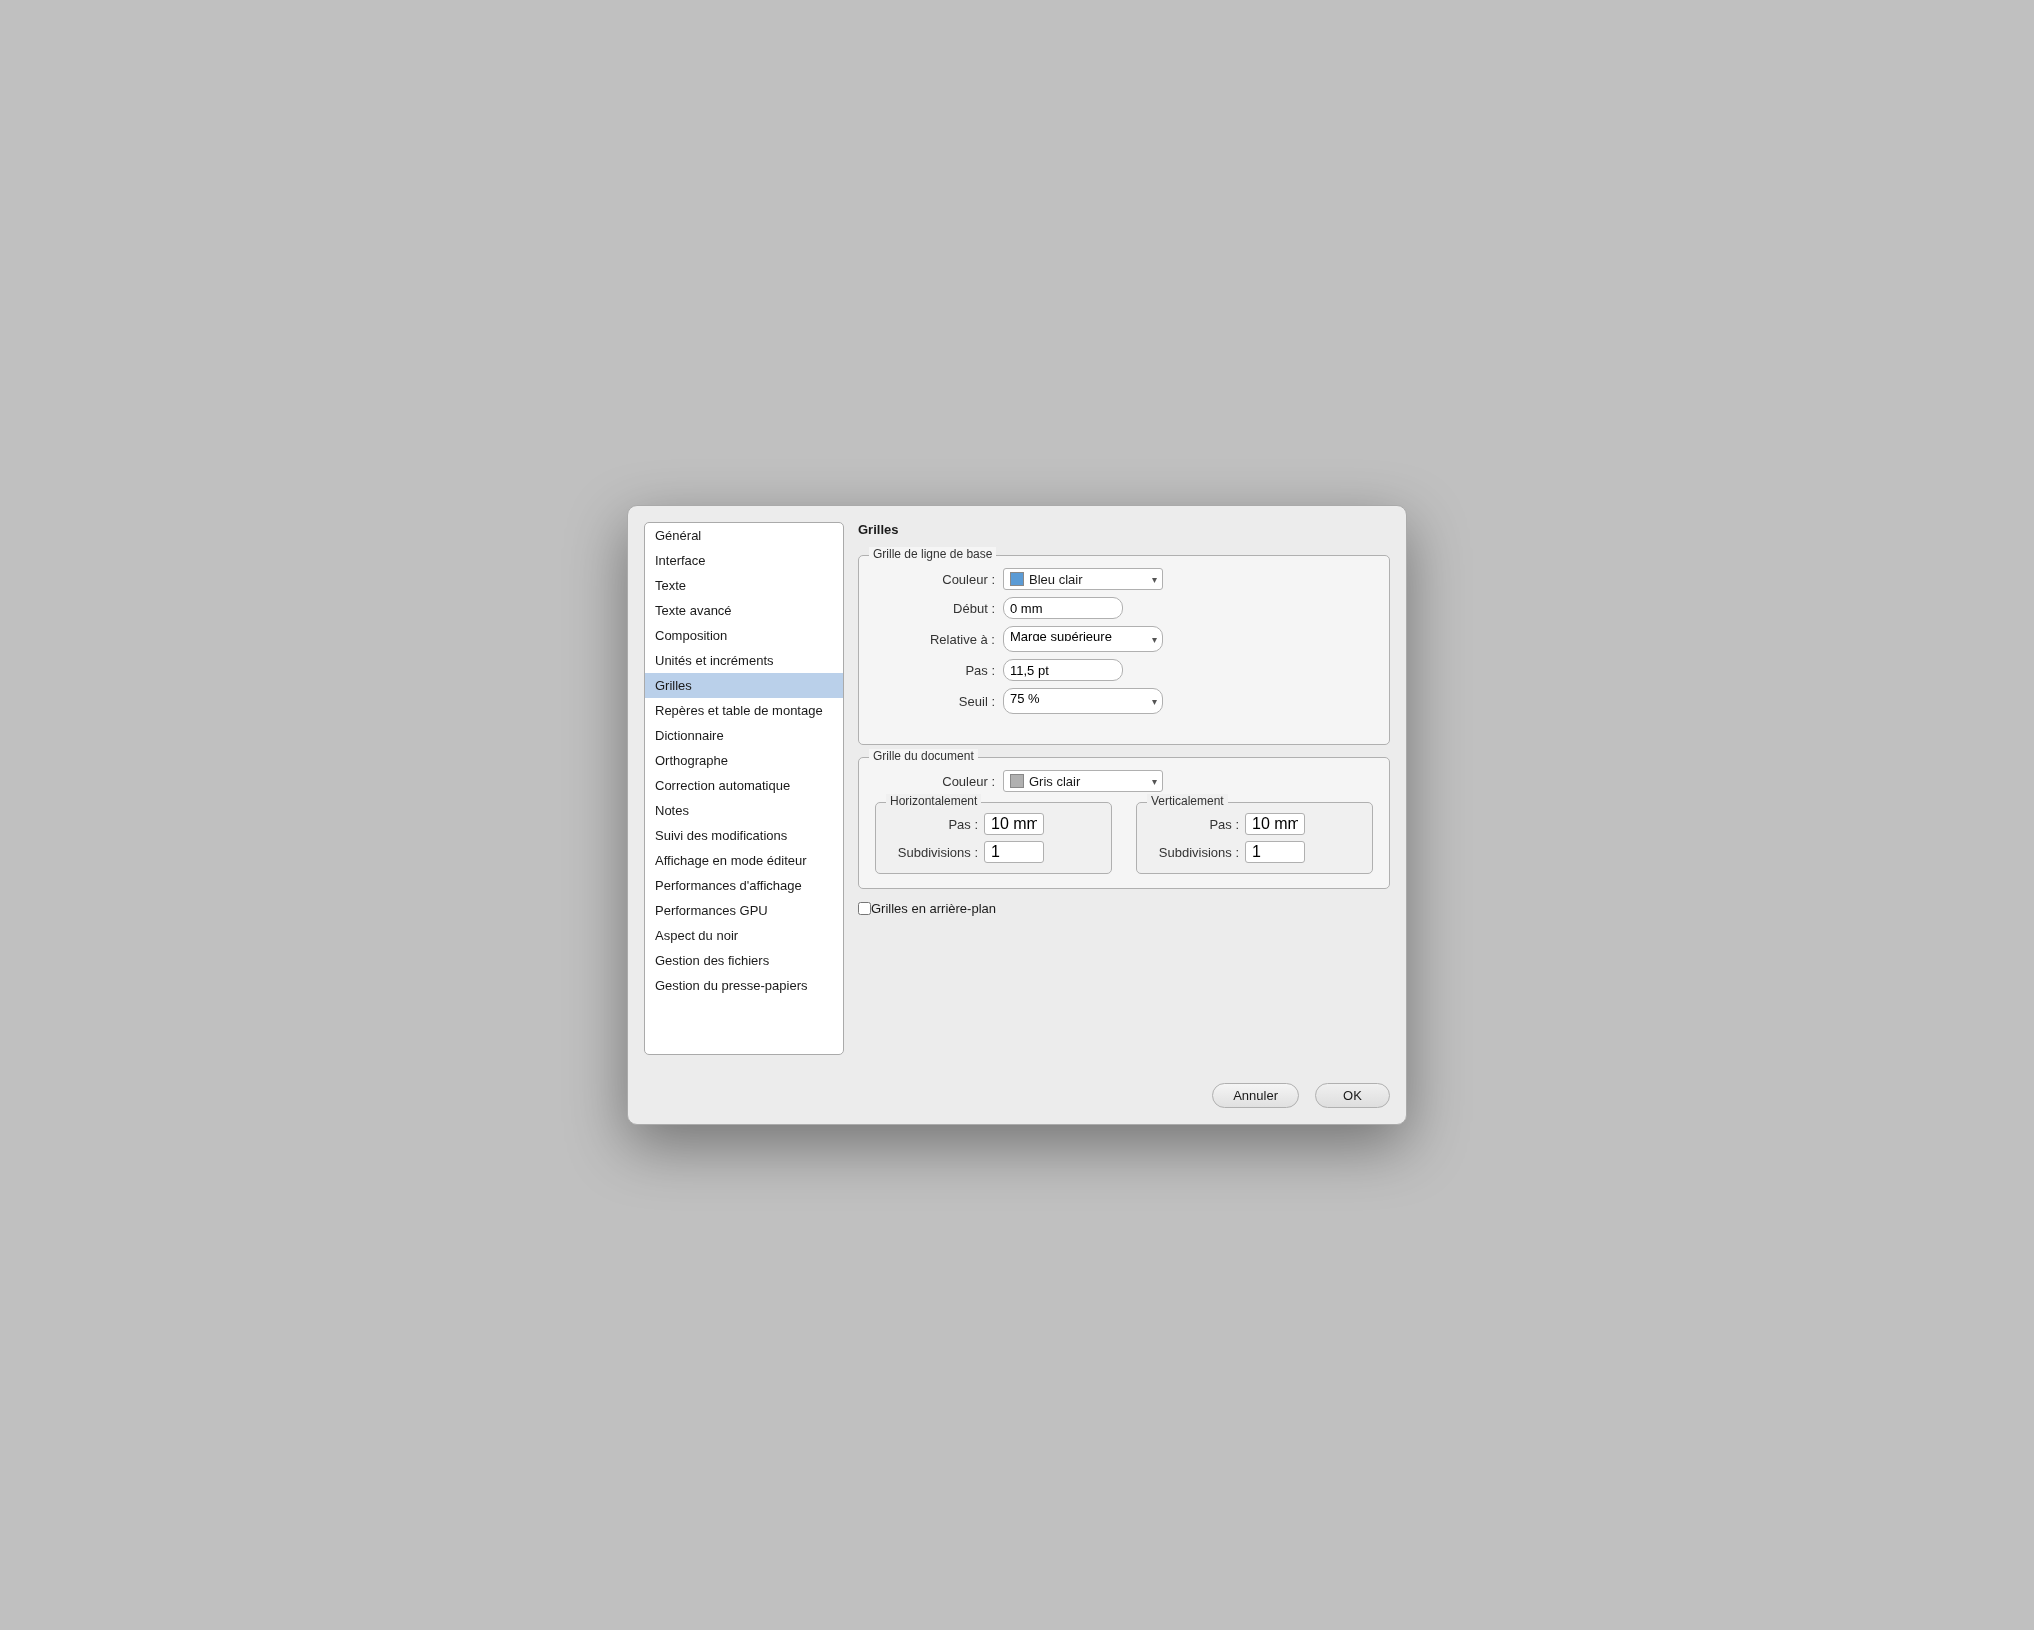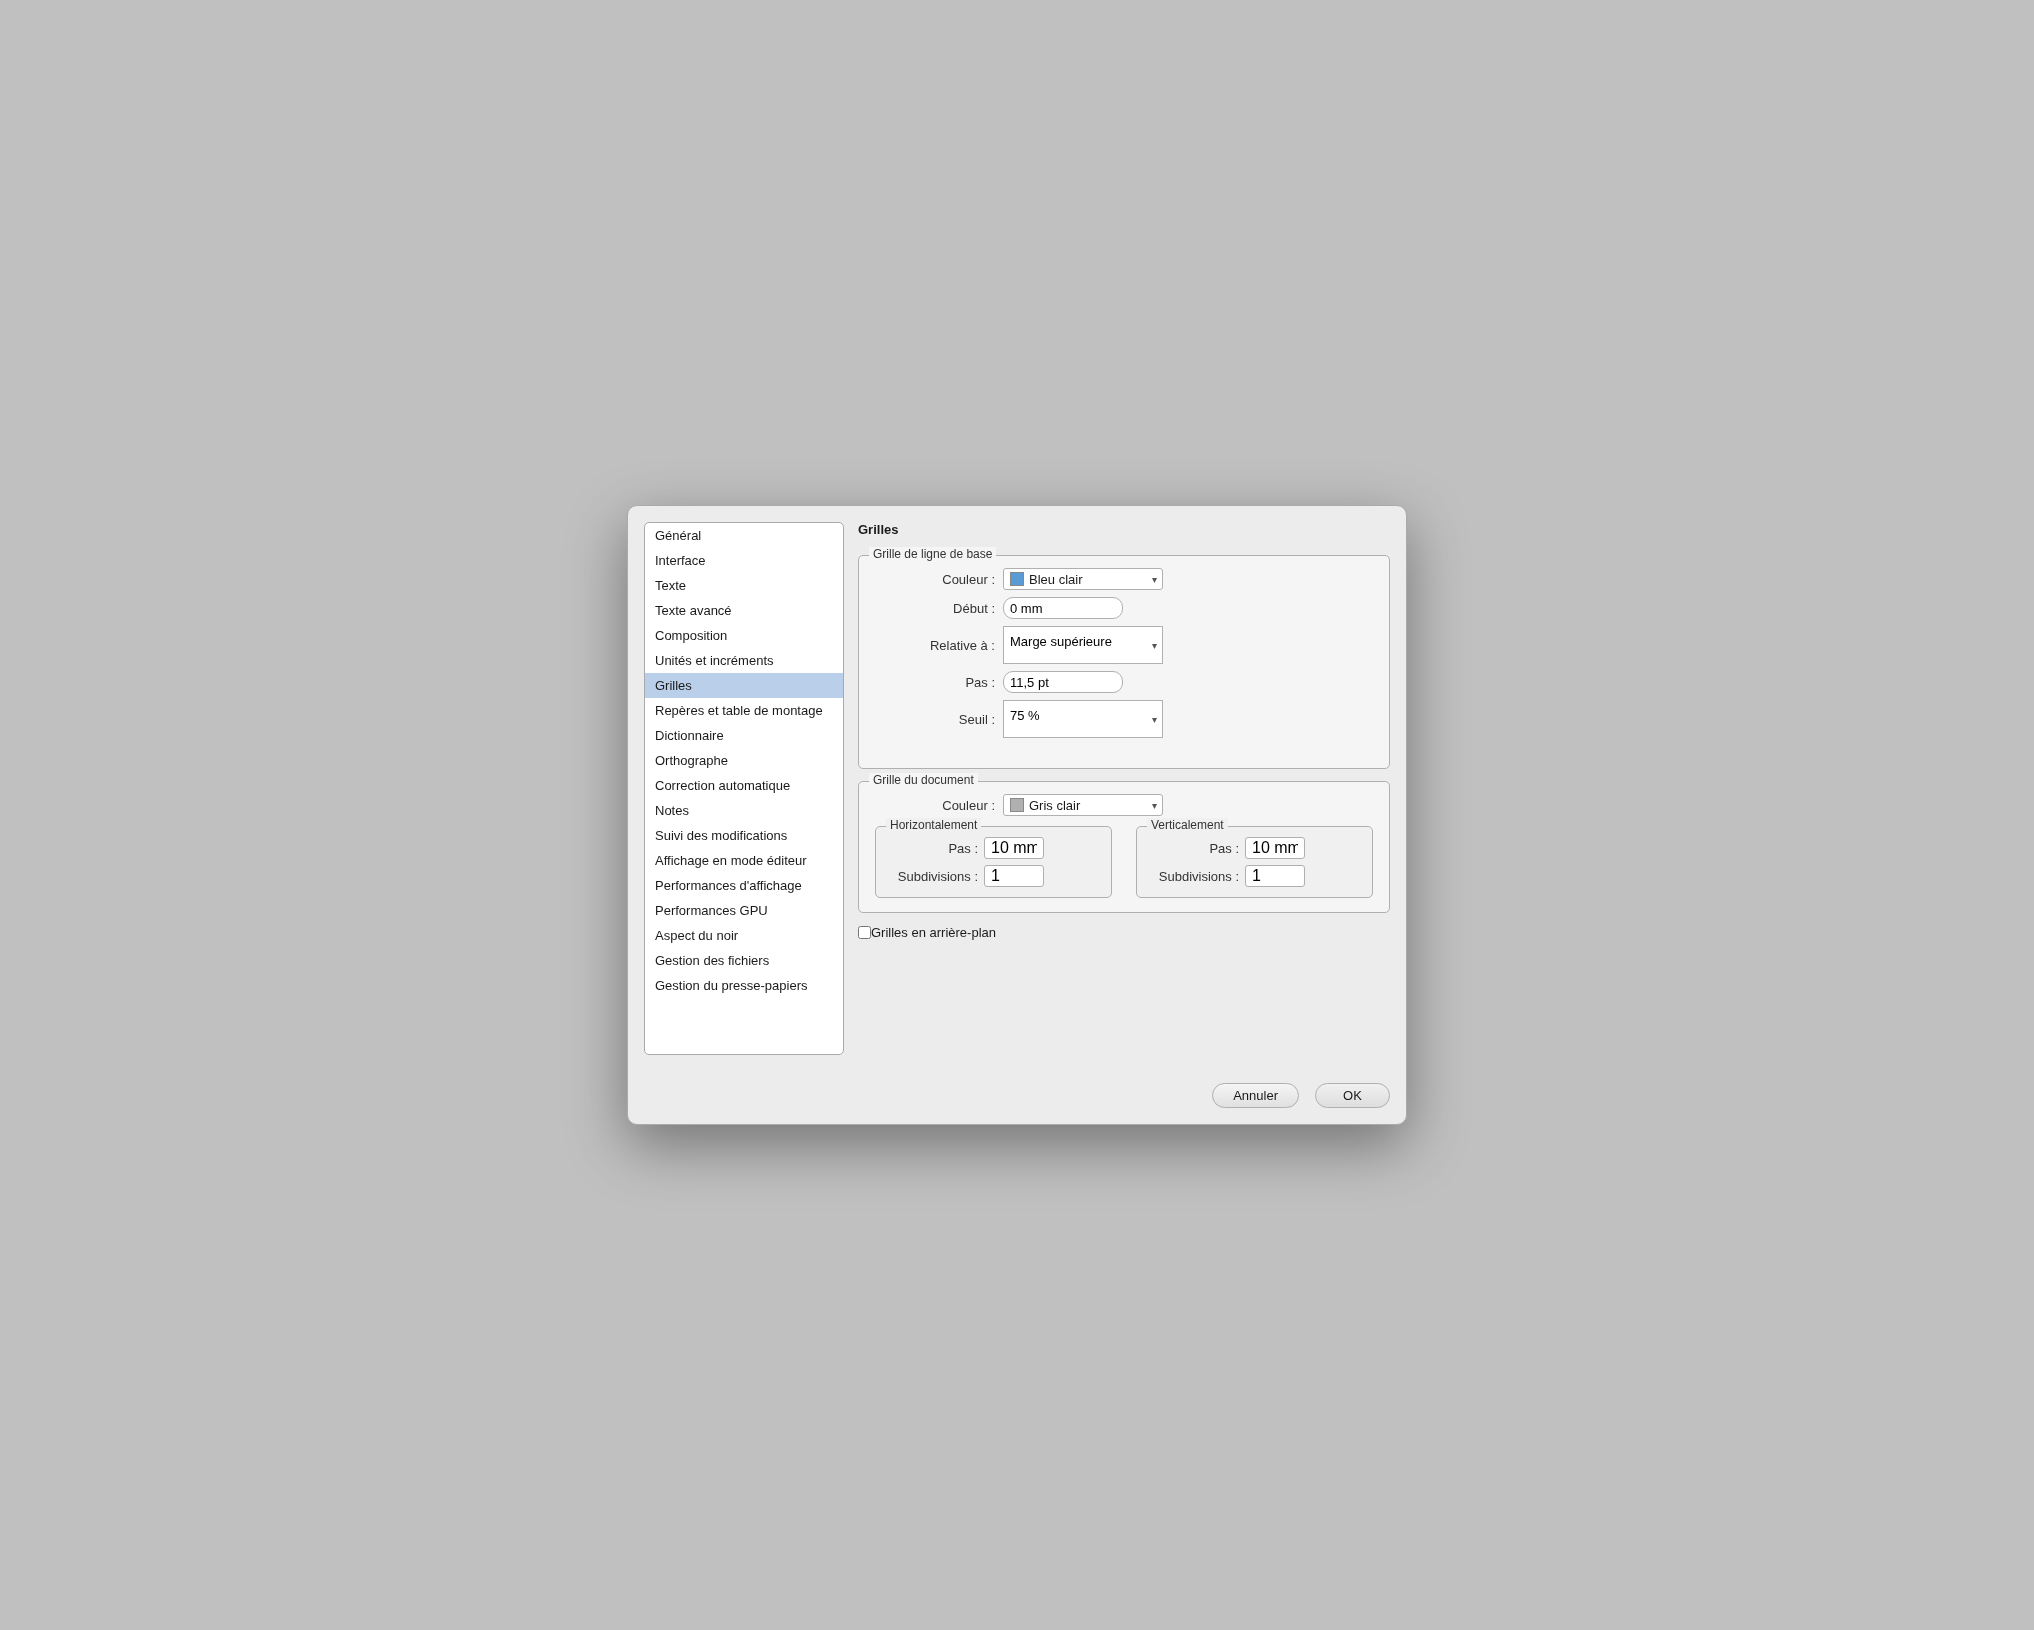--- a/index.html
+++ b/index.html
@@ -132,26 +132,26 @@
     }
 
     .select-wrapper {
       position: relative;
       display: inline-flex;
       align-items: center;
     }
 
     .form-select {
       border: 1px solid #b0b0b0;
-      border-radius: 0;
+      border-radius: 10px;
       padding: 2px 24px 10px 6px;
       font-size: 13px;
       background: #ffffff;
       outline: none;
-      height: 38px;
+      height: 26px;
       appearance: none;
       -webkit-appearance: none;
       cursor: pointer;
       min-width: 160px;
     }
 
     .select-arrow {
       position: absolute;
       right: 6px;
       pointer-events: none;

